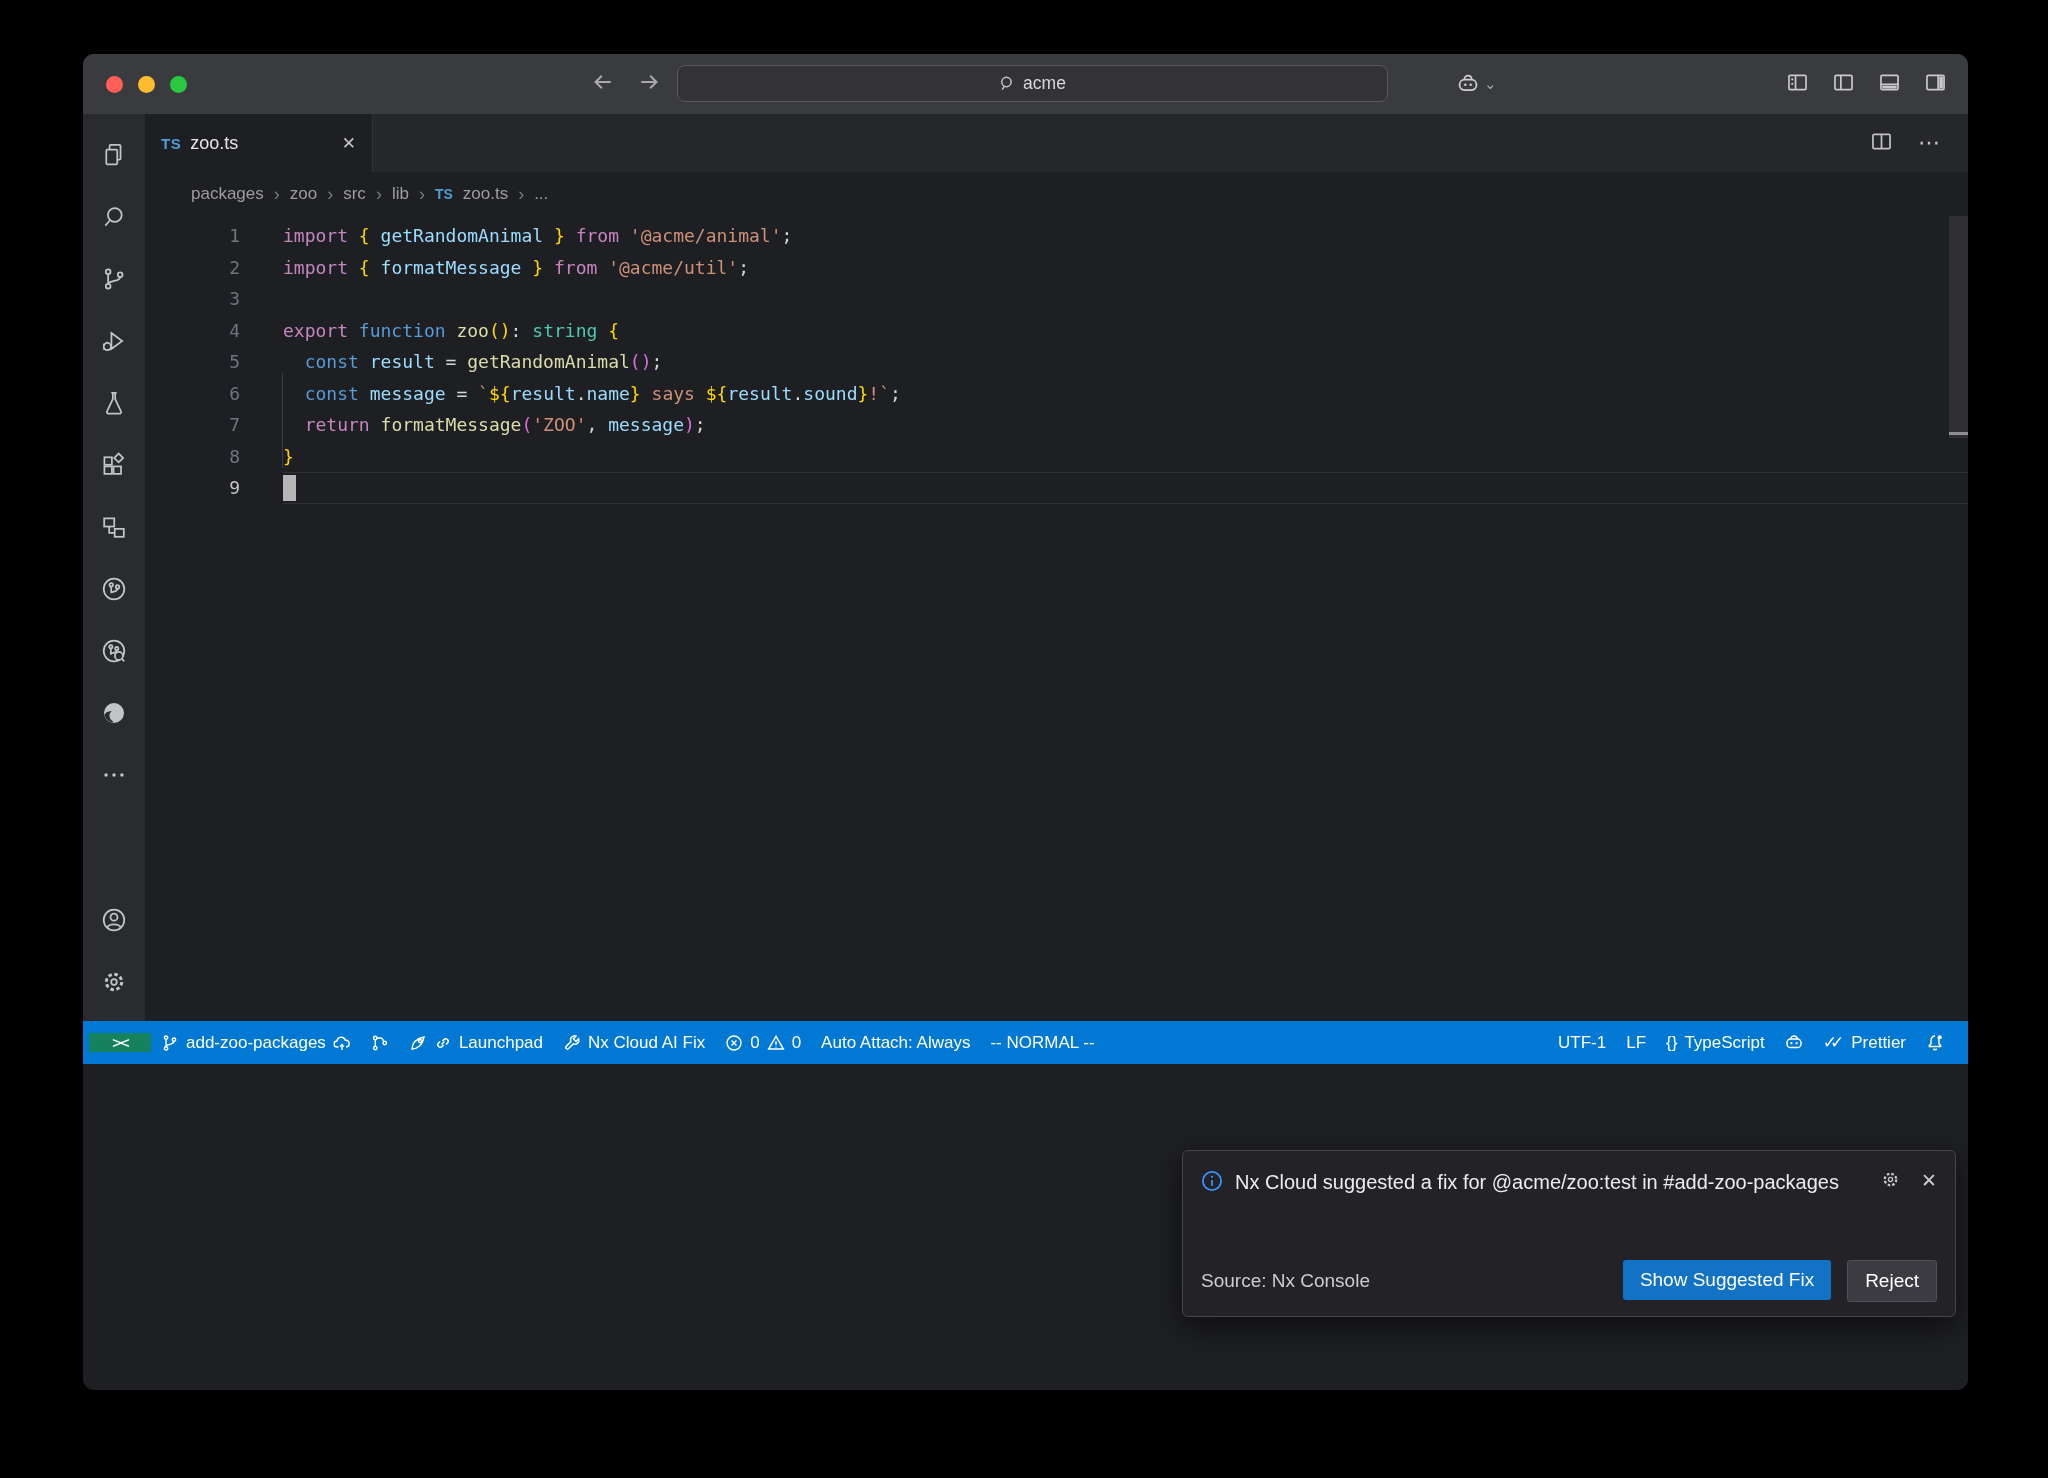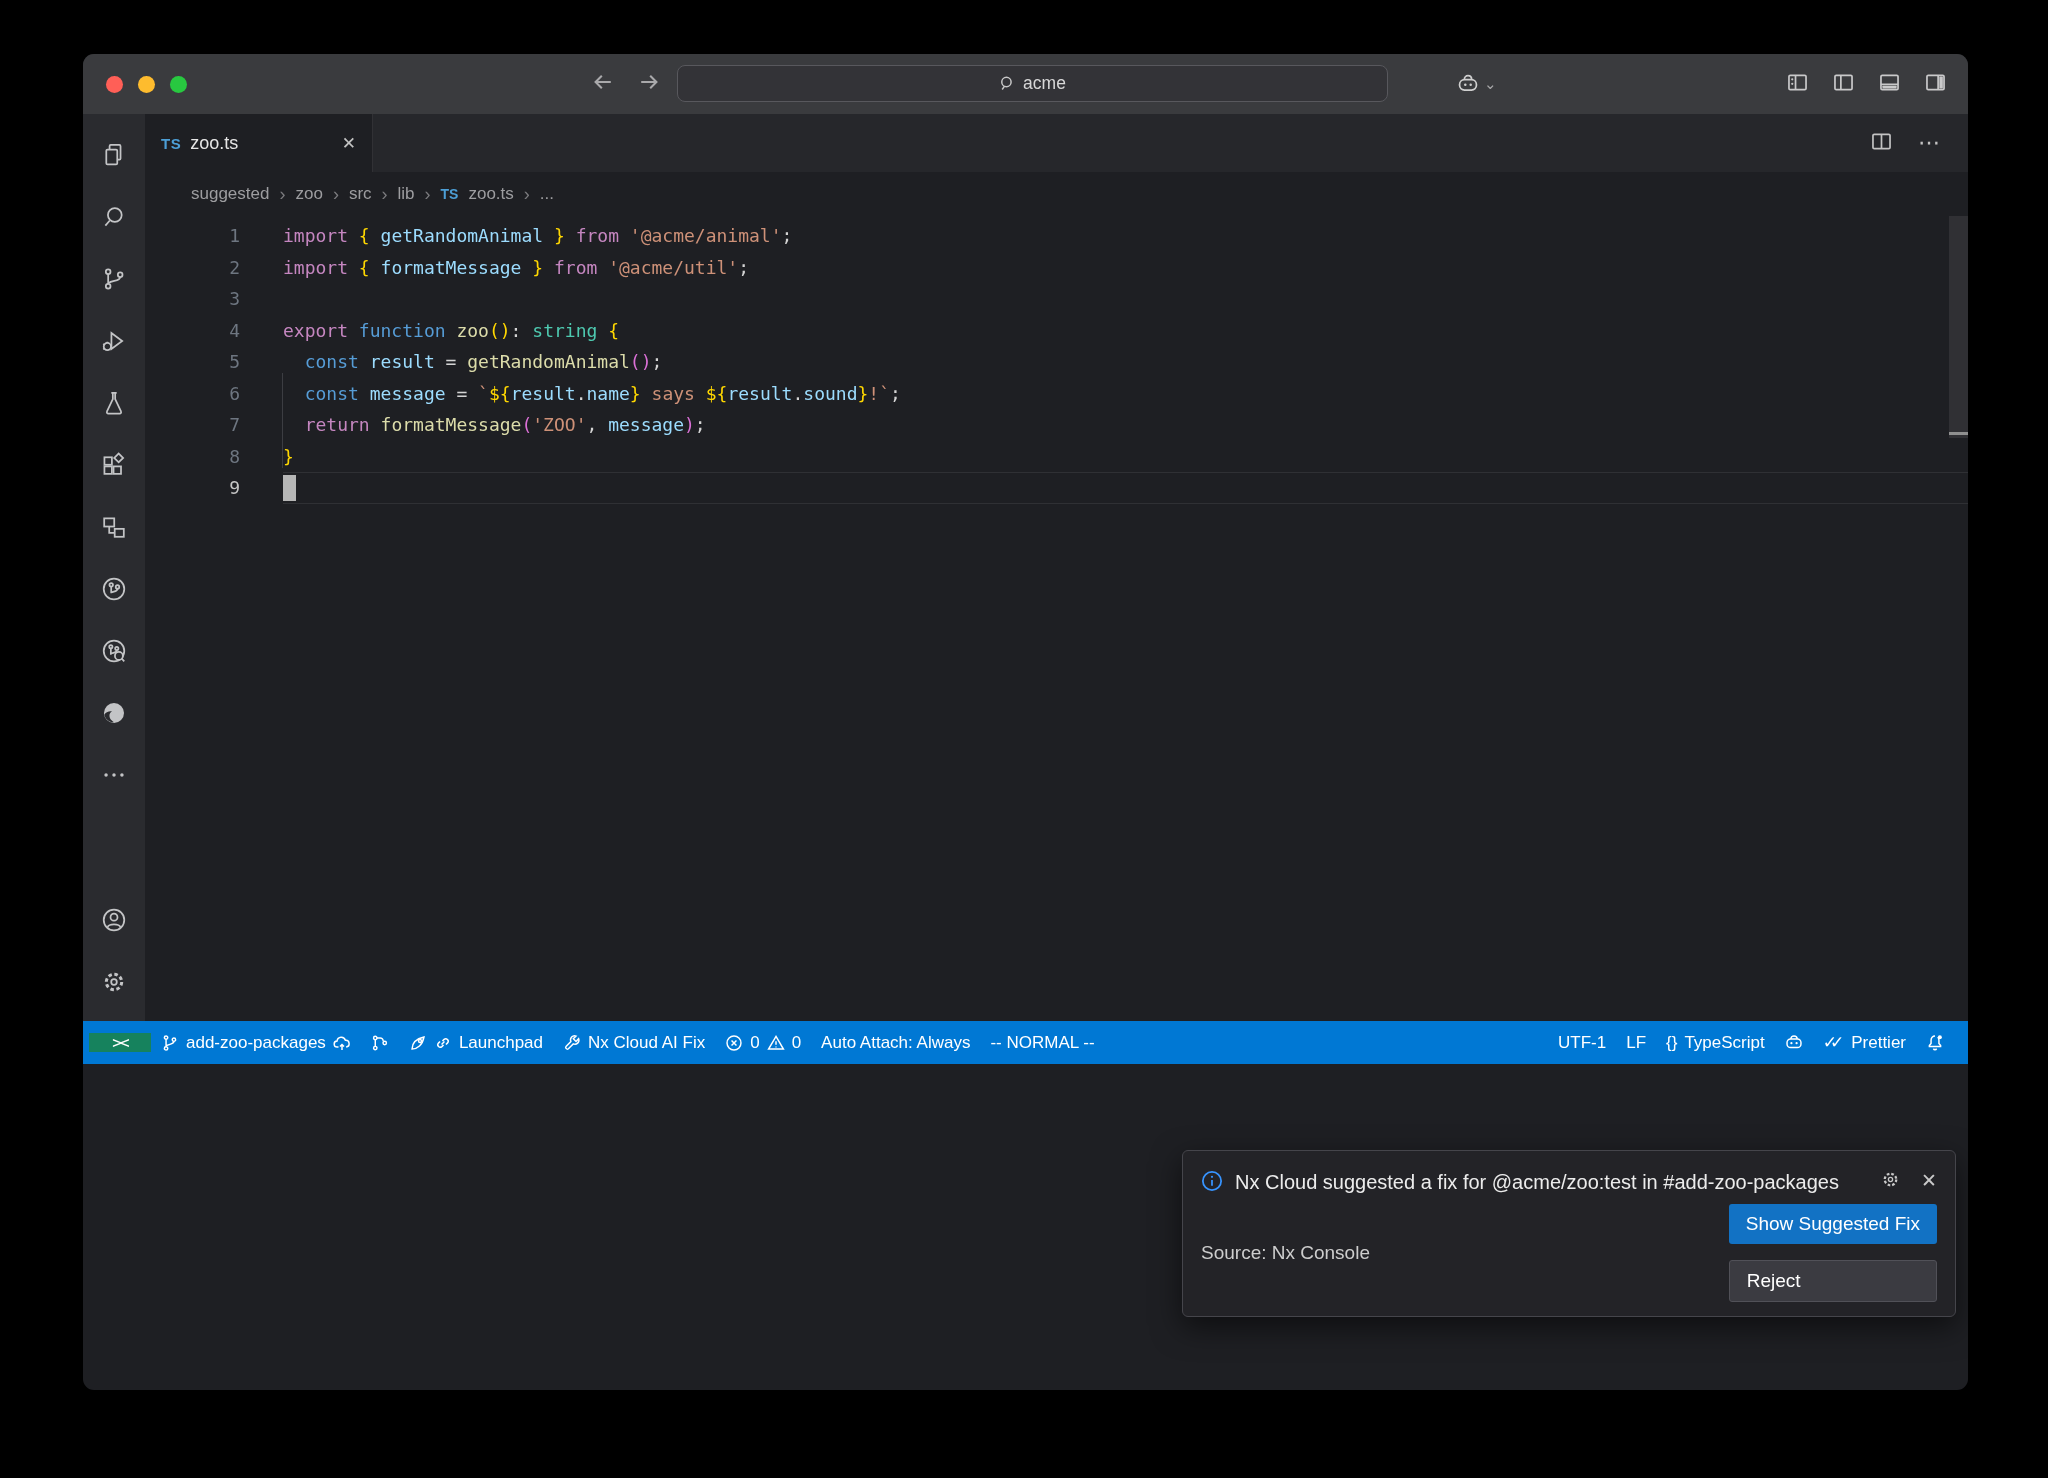--- a/index.html
+++ b/index.html
@@ -82,21 +82,21 @@
          border:1px solid #45454b;border-radius:6px;box-shadow:0 10px 30px rgba(0,0,0,.55);
          box-sizing:border-box;padding:16px 18px 14px;display:flex;flex-direction:column;}
   .toast-row1{display:flex;gap:12px;}
   .toast-row1 svg.info{flex:none;stroke:#3794ff;fill:none;stroke-width:1.6;margin-top:3px;}
   .toast-msg{width:618px;color:#ececec;font-size:20px;line-height:30px;}
   .toast-icons{margin-left:auto;display:flex;gap:20px;align-items:flex-start;padding-top:2px;}
   .toast-icons .tgear svg{stroke:#c9c9c9;fill:none;}
   .toast-close{color:#c9c9c9;font-size:19px;cursor:pointer;}
   .toast-row2{margin-top:auto;display:flex;align-items:center;}
   .toast-src{color:#cdcdcd;font-size:19px;}
-  .toast-btns{margin-left:auto;display:flex;gap:16px;flex-direction:column;}
+  .toast-btns{margin-left:auto;display:flex;gap:16px;}
   .btn{height:40px;display:flex;align-items:center;padding:0 17px;font-size:19px;border-radius:3px;
        cursor:pointer;color:#fff;}
   .btn.primary{background:#1272c4;}
   .btn.secondary{background:#3b3b41;border:1px solid #515158;}
 </style>
 </head>
 <body>
 
 <div class="page">
   <div class="window">
@@ -304,21 +304,21 @@
               <svg width="21" height="21" viewBox="0 0 16 16">
                   <rect x="1.5" y="2.5" width="13" height="11" rx="1"></rect>
                   <path d="M8 2.5v11"></path>
                 </svg>
             </span>
             <span class="tabmore">⋯</span>
           </div>
         </div>
 
         <div class="breadcrumbs">
-          <span class="bc-item">suggested</span>
+          <span class="bc-item">packages</span>
           <span class="bc-sep">›</span>
           <span class="bc-item">zoo</span>
           <span class="bc-sep">›</span>
           <span class="bc-item">src</span>
           <span class="bc-sep">›</span>
           <span class="bc-item">lib</span>
           <span class="bc-sep">›</span>
           <span class="bc-ts">TS</span>
           <span class="bc-item">zoo.ts</span>
           <span class="bc-sep">›</span>

